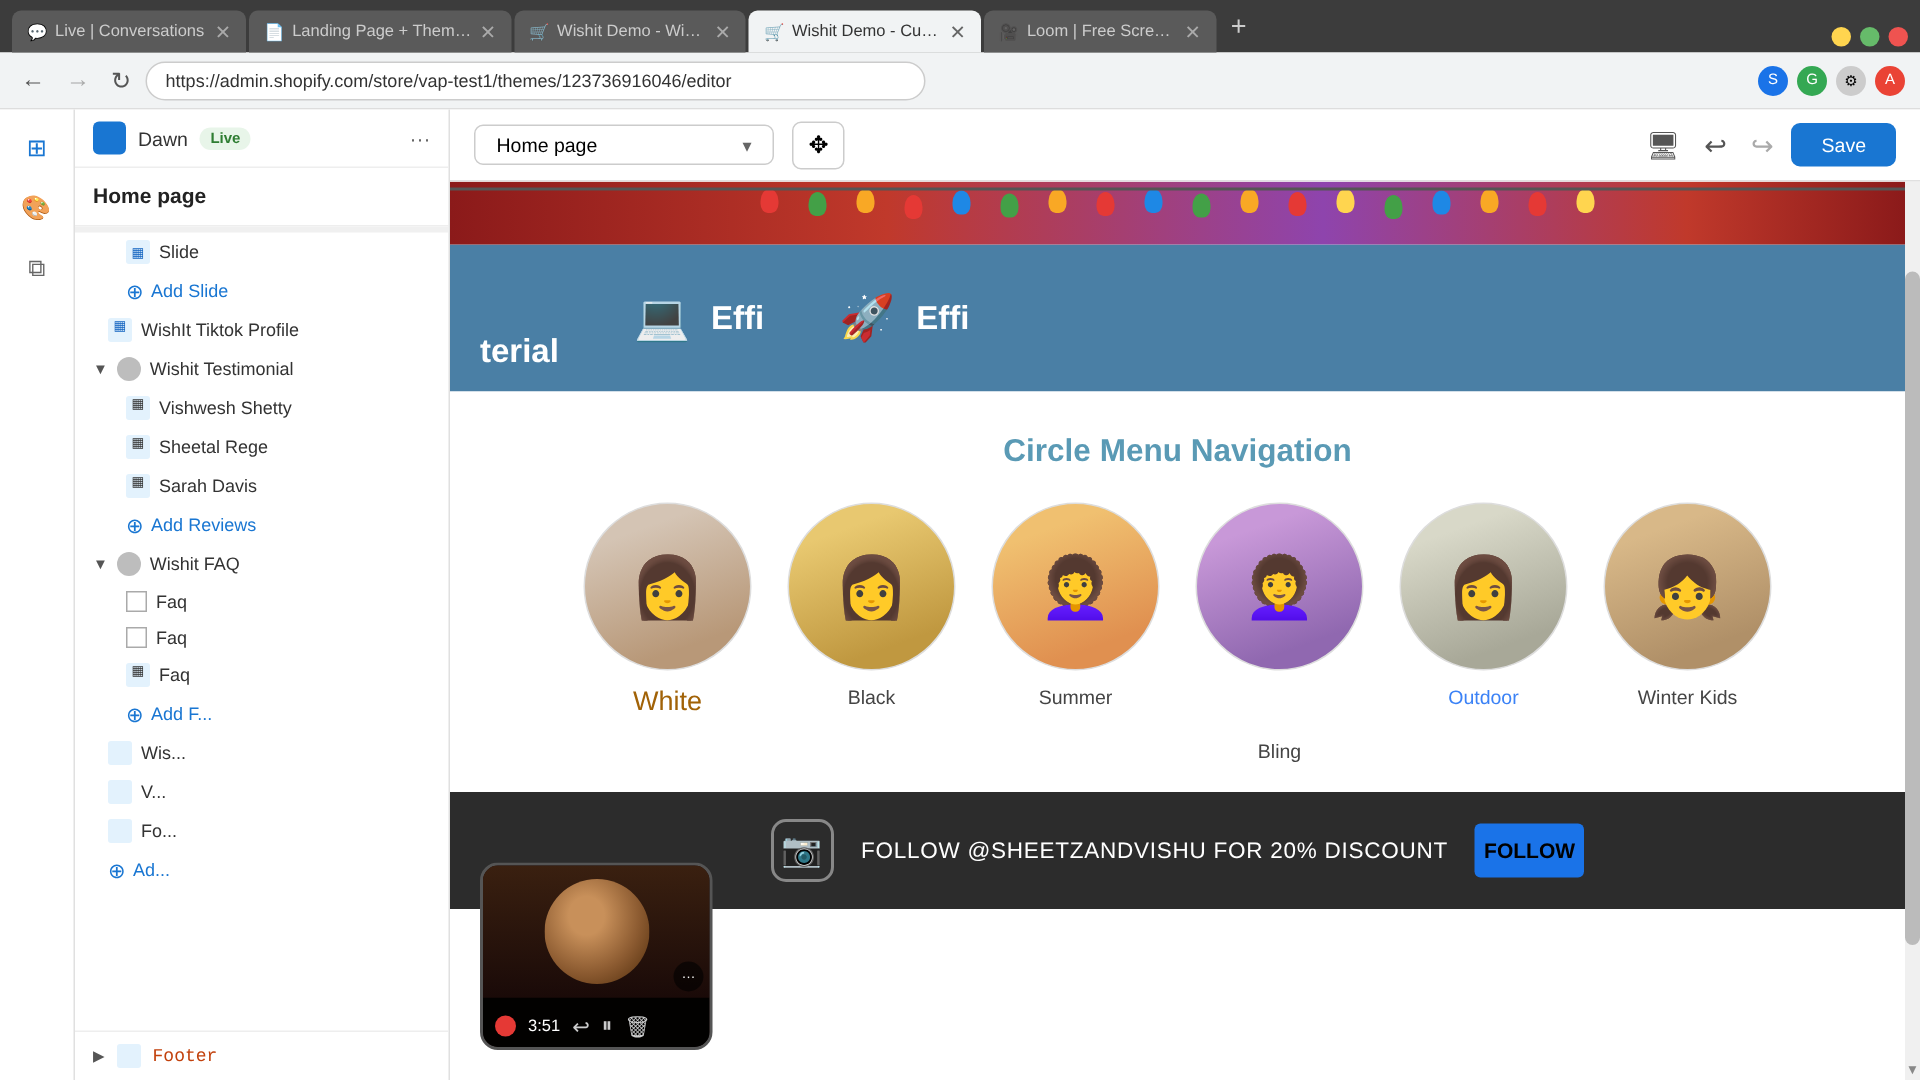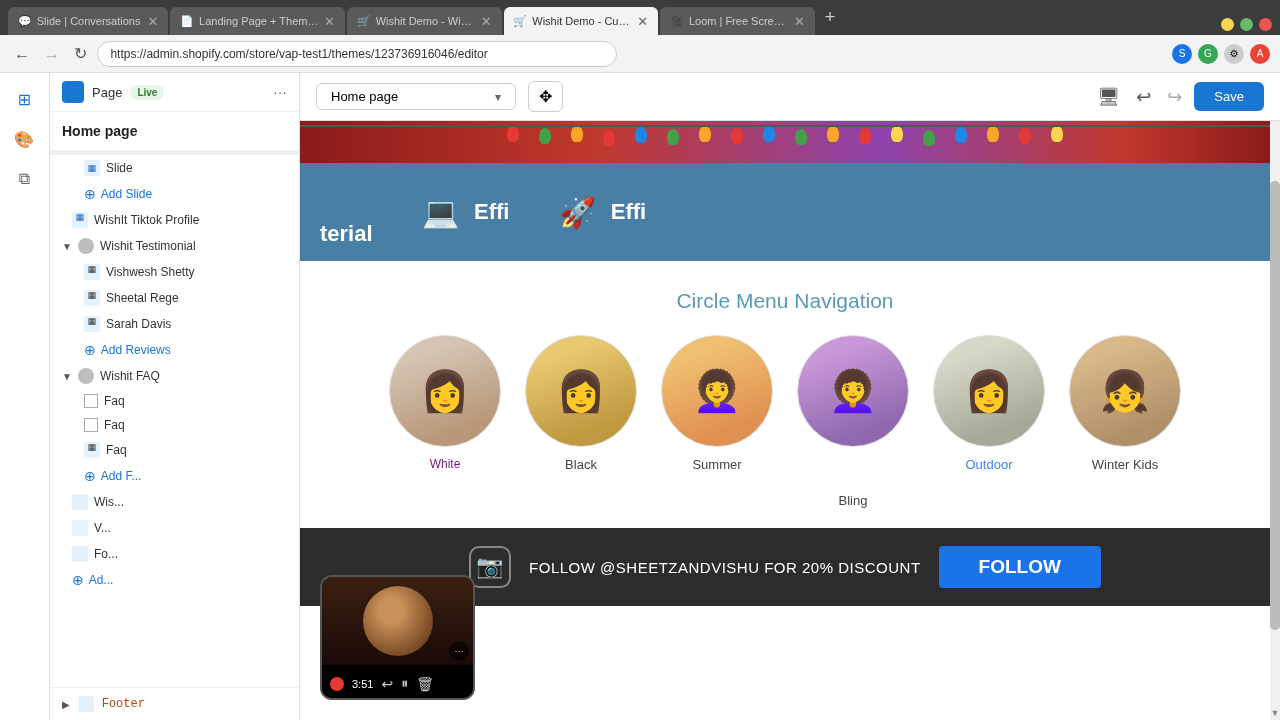--- a/index.html
+++ b/index.html
@@ -4,21 +4,21 @@
   <style>
     * { margin: 0; padding: 0; box-sizing: border-box; }
     body { width: 1280px; height: 720px; overflow: hidden; font-family: -apple-system, BlinkMacSystemFont, 'Segoe UI', sans-serif; background: #f5f5f5; }
   </style>
 </head>
 <body>
 
 <div style="background:#3c3c3c; height:35px; display:flex; align-items:flex-end; padding:0 8px; gap:2px;">
   <div style="background:#5a5a5a; border-radius:6px 6px 0 0; padding:5px 10px; font-size:11px; color:#ccc; display:flex; align-items:center; gap:5px; max-width:175px; height:28px;">
     <span>💬</span>
-    <span style="overflow:hidden;text-overflow:ellipsis;white-space:nowrap;max-width:120px;">Slide | Conversations</span>
+    <span style="overflow:hidden;text-overflow:ellipsis;white-space:nowrap;max-width:120px;">Live | Conversations</span>
     <span style="color:#aaa;font-size:13px;margin-left:2px;">✕</span>
   </div>
   <div style="background:#5a5a5a; border-radius:6px 6px 0 0; padding:5px 10px; font-size:11px; color:#ccc; display:flex; align-items:center; gap:5px; max-width:175px; height:28px;">
     <span>📄</span>
     <span style="overflow:hidden;text-overflow:ellipsis;white-space:nowrap;max-width:120px;">Landing Page + Theme Sections...</span>
     <span style="color:#aaa;font-size:13px;">✕</span>
   </div>
   <div style="background:#5a5a5a; border-radius:6px 6px 0 0; padding:5px 10px; font-size:11px; color:#ccc; display:flex; align-items:center; gap:5px; max-width:175px; height:28px;">
     <span>🛒</span>
     <span style="overflow:hidden;text-overflow:ellipsis;white-space:nowrap;max-width:100px;">Wishit Demo - Wishit Prebuilt Th...</span>
@@ -60,21 +60,21 @@
   <div style="width:50px;background:#fff;border-right:1px solid #e0e0e0;display:flex;flex-direction:column;align-items:center;padding:10px 0;gap:8px;">
     <div style="width:32px;height:32px;border-radius:6px;display:flex;align-items:center;justify-content:center;cursor:pointer;color:#1976d2;font-size:16px;">⊞</div>
     <div style="width:32px;height:32px;border-radius:6px;display:flex;align-items:center;justify-content:center;cursor:pointer;color:#666;font-size:16px;">🎨</div>
     <div style="width:32px;height:32px;border-radius:6px;display:flex;align-items:center;justify-content:center;cursor:pointer;color:#666;font-size:16px;">⧉</div>
   </div>
 
   <div style="width:250px;background:#fff;border-right:1px solid #e0e0e0;display:flex;flex-direction:column;">
 
     <div style="padding:8px 12px;display:flex;align-items:center;gap:8px;border-bottom:1px solid #eee;">
       <span style="width:22px;height:22px;background:#1976d2;border-radius:4px;display:inline-block;"></span>
-      <span style="font-size:13px;font-weight:500;color:#333;">Page</span>
+      <span style="font-size:13px;font-weight:500;color:#333;">Dawn</span>
       <span style="background:#e8f5e9;color:#2e7d32;font-size:10px;padding:2px 7px;border-radius:10px;font-weight:600;">Live</span>
       <span style="margin-left:auto;color:#666;cursor:pointer;font-size:14px;">···</span>
     </div>
 
     <div style="padding:10px 12px;border-bottom:1px solid #eee;">
       <span style="font-size:14px;font-weight:600;color:#222;">Home page</span>
     </div>
 
     <div style="flex:1;overflow-y:auto;">
 
@@ -224,28 +224,28 @@
             <span style="font-size:30px;">💻</span>
             <span style="font-size:22px;font-weight:700;color:#fff;">Effi</span>
           </div>
           <div style="display:flex;align-items:center;gap:14px;">
             <span style="font-size:30px;">🚀</span>
             <span style="font-size:22px;font-weight:700;color:#fff;">Effi</span>
           </div>
         </div>
 
         <div style="padding:28px 20px 20px;background:#fff;">
-          <h2 style="text-align:center;font-size:21px;font-weight:400;color:#5a9ab5;margin-bottom:22px;">Circle Menu Navigation</h2>
+          <h2 style="text-align:center;font-size:21px;font-weight:700;color:#5a9ab5;margin-bottom:22px;">Circle Menu Navigation</h2>
           <div style="display:flex;justify-content:center;gap:24px;align-items:flex-start;">
 
             <div style="display:flex;flex-direction:column;align-items:center;gap:10px;cursor:pointer;">
               <div style="width:112px;height:112px;border-radius:50%;overflow:hidden;border:1px solid #ddd;background:linear-gradient(160deg,#d4c4b4 20%,#b89878 80%);display:flex;align-items:center;justify-content:center;">
                 <span style="font-size:40px;">👩</span>
               </div>
-              <span style="font-size:12px;color:#701a75;text-align:left;">White</span>
+              <span style="font-size:18px;color:#a16207;text-align:left;">White</span>
             </div>
 
             <div style="display:flex;flex-direction:column;align-items:center;gap:10px;cursor:pointer;">
               <div style="width:112px;height:112px;border-radius:50%;overflow:hidden;border:1px solid #ddd;background:linear-gradient(160deg,#e8c870 20%,#c09840 80%);display:flex;align-items:center;justify-content:center;">
                 <span style="font-size:40px;">👩</span>
               </div>
               <span style="font-size:13px;color:#444;text-align:center;">Black</span>
             </div>
 
             <div style="display:flex;flex-direction:column;align-items:center;gap:10px;cursor:pointer;">
@@ -274,21 +274,21 @@
                 <span style="font-size:40px;">👧</span>
               </div>
               <span style="font-size:13px;color:#444;text-align:center;">Winter Kids</span>
             </div>
           </div>
         </div>
 
         <div style="background:#2c2c2c;padding:18px 40px;display:flex;align-items:center;justify-content:center;gap:18px;">
           <div style="width:42px;height:42px;border:2px solid #888;border-radius:10px;display:flex;align-items:center;justify-content:center;color:#fff;font-size:22px;">📷</div>
           <span style="font-size:15px;color:#fff;font-weight:500;letter-spacing:0.5px;">FOLLOW @SHEETZANDVISHU FOR 20% DISCOUNT</span>
-          <button style="background:#1a73e8;color:#ffffff;border:none;padding:10px 40px;border-radius:4px;font-size:19px;font-weight:600;cursor:pointer;">FOLLOW</button>
+          <button style="background:#1a73e8;color:#000000;border:none;padding:10px 6px;border-radius:4px;font-size:14px;font-weight:600;cursor:pointer;">FOLLOW</button>
         </div>
 
       </div>
 
       <div style="width:10px;background:#f0f0f0;position:relative;">
         <div style="position:absolute;top:10%;width:100%;height:75%;background:#bbb;border-radius:5px;cursor:pointer;"></div>
 
         <div style="position:absolute;bottom:2px;width:100%;text-align:center;font-size:9px;color:#888;cursor:pointer;">▼</div>
       </div>
     </div>

